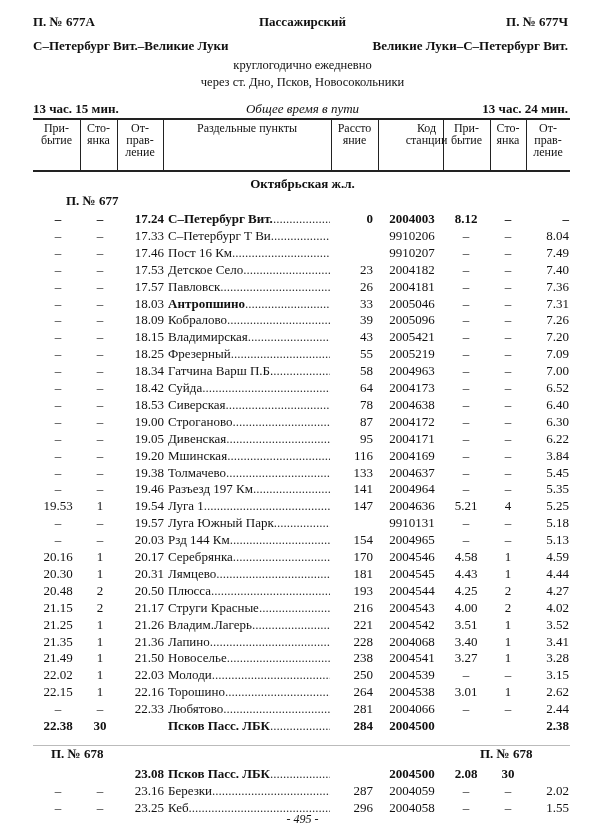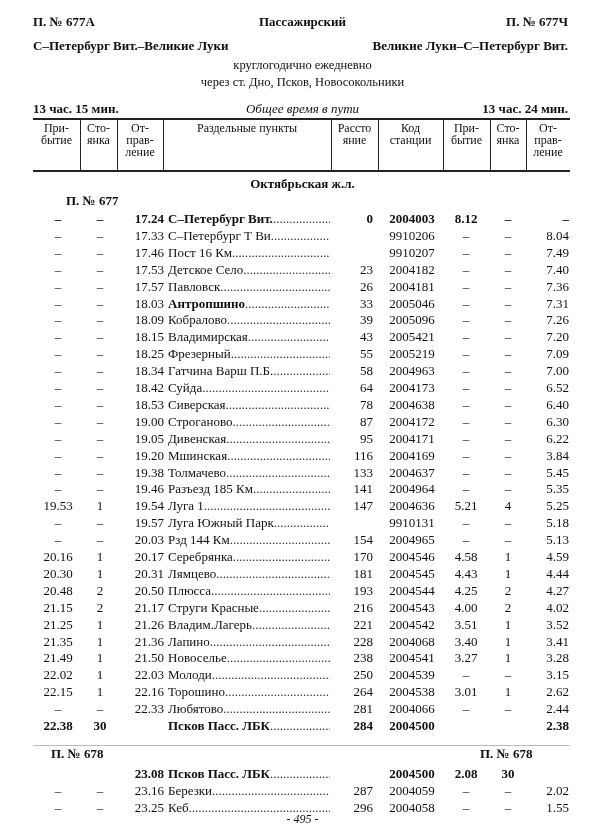--- a/index.html
+++ b/index.html
@@ -78,21 +78,21 @@
     <div class="vline" style="left: 117px;"></div>
     <div class="colhead" style="left: 163px; width: 168px;">
       <div>Раздельные пункты</div>
     </div>
     <div class="vline" style="left: 163px;"></div>
     <div class="colhead" style="left: 331px; width: 47px;">
       <div>Рассто</div>
       <div>яние</div>
     </div>
     <div class="vline" style="left: 331px;"></div>
-    <div class="colhead" style="left: 378px; width: 65px;">
+    <div class="colhead" style="left: 394px; width: 65px;">
       <div>Код</div>
       <div>станции</div>
     </div>
     <div class="vline" style="left: 378px;"></div>
     <div class="colhead" style="left: 443px; width: 47px;">
       <div>При-</div>
       <div>бытие</div>
     </div>
     <div class="vline" style="left: 443px;"></div>
     <div class="colhead" style="left: 490px; width: 36px;">
@@ -285,21 +285,21 @@
       <span class="c-dist">133</span>
       <span class="c-code">2004637</span>
       <span class="c-arr2">–</span>
       <span class="c-stop2">–</span>
       <span class="c-dep2">5.45</span>
     </div>
     <div class="row" style="top: 481.4px;">
       <span class="c-arr">–</span>
       <span class="c-stop">–</span>
       <span class="c-dep">19.46</span>
-      <span class="c-name"><span style="position: static;">Разъезд 185 Км</span><span class="dots" style="position: static; font-weight: normal;">................................................................................</span></span>
+      <span class="c-name"><span style="position: static;">Разъезд 197 Км</span><span class="dots" style="position: static; font-weight: normal;">................................................................................</span></span>
       <span class="c-dist">141</span>
       <span class="c-code">2004964</span>
       <span class="c-arr2">–</span>
       <span class="c-stop2">–</span>
       <span class="c-dep2">5.35</span>
     </div>
     <div class="row" style="top: 498.3px;">
       <span class="c-arr">19.53</span>
       <span class="c-stop">1</span>
       <span class="c-dep">19.54</span>

